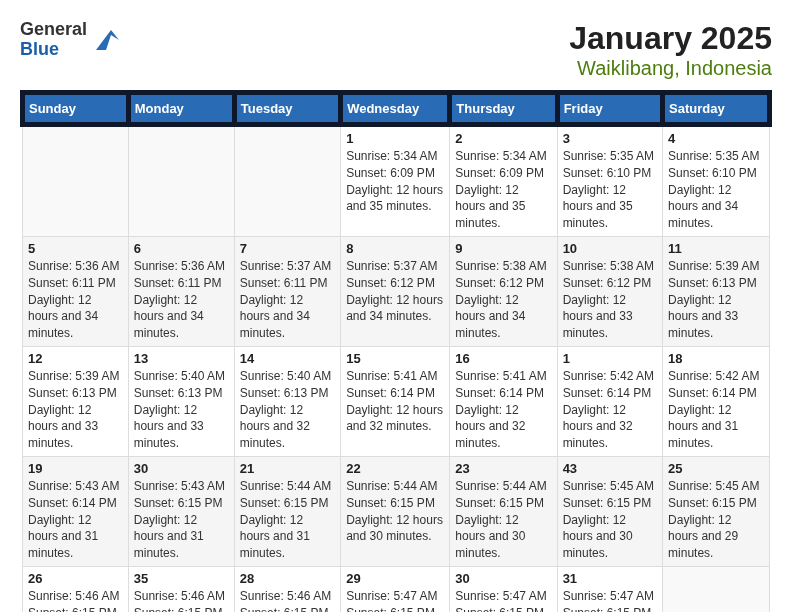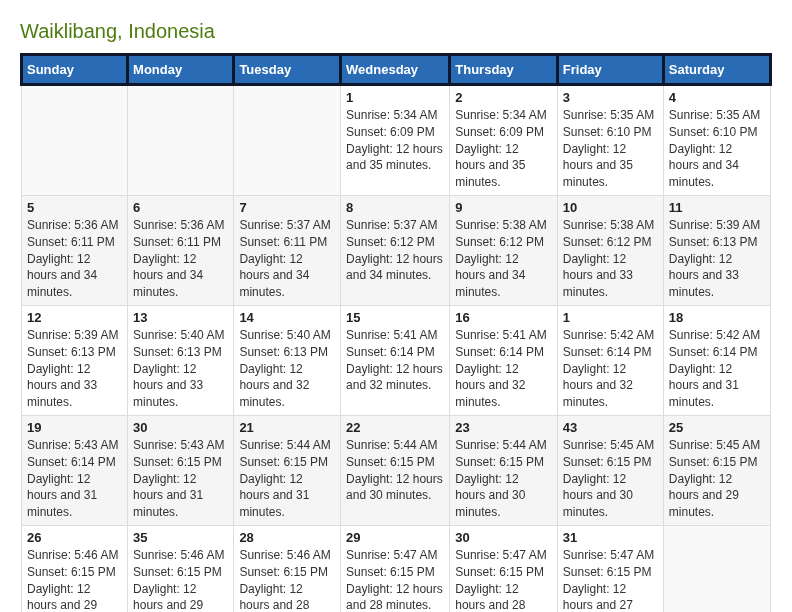--- a/index.html
+++ b/index.html
@@ -57,21 +57,21 @@
       border-collapse: collapse;
       border: 1px solid #ccc;
     }
     .calendar th {
       background-color: #2a6bb5;
       color: #fff;
       font-size: 13px;
       font-weight: bold;
       padding: 6px 4px;
       text-align: left;
-      border: 3px solid #0f172a;
+      border: 5px solid #0f172a;
     }
     .calendar td {
       vertical-align: top;
       padding: 4px 5px;
       font-size: 10.5px;
       color: #333;
       border: 1px solid #ddd;
       width: 113px;
       min-height: 80px;
       background: #fff;
@@ -95,21 +95,31 @@
       line-height: 1.4;
     }
     .empty-cell {
       background: #f9f9f9 !important;
     }
   </style>
 </head>
 <body>
 
 <div class="header">
+  <div class="logo">
+    <div class="logo-text">
+      <span class="logo-general">General</span>
+      <span class="logo-blue">Blue</span>
+    </div>
+    <svg class="logo-icon" viewBox="0 0 30 30">
+      <polygon points="5,25 20,5 28,15 20,10 15,25" fill="#2a6bb5"></polygon>
+    </svg>
+  </div>
   <div class="title-area">
+    <div class="month-title">January 2025</div>
     <div class="location">Waiklibang, Indonesia</div>
   </div>
 </div>
 
 <table class="calendar">
   <thead>
     <tr>
     <th>Sunday</th>
         <th>Monday</th>
         <th>Tuesday</th>

